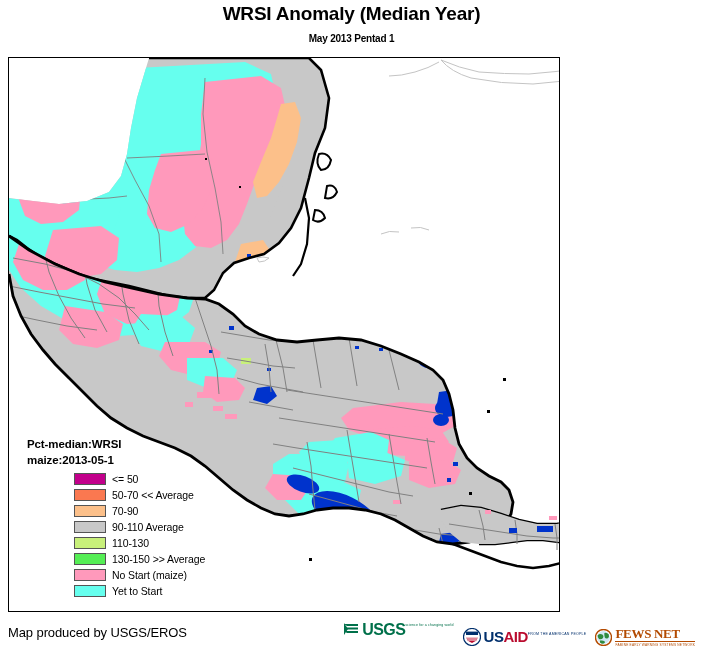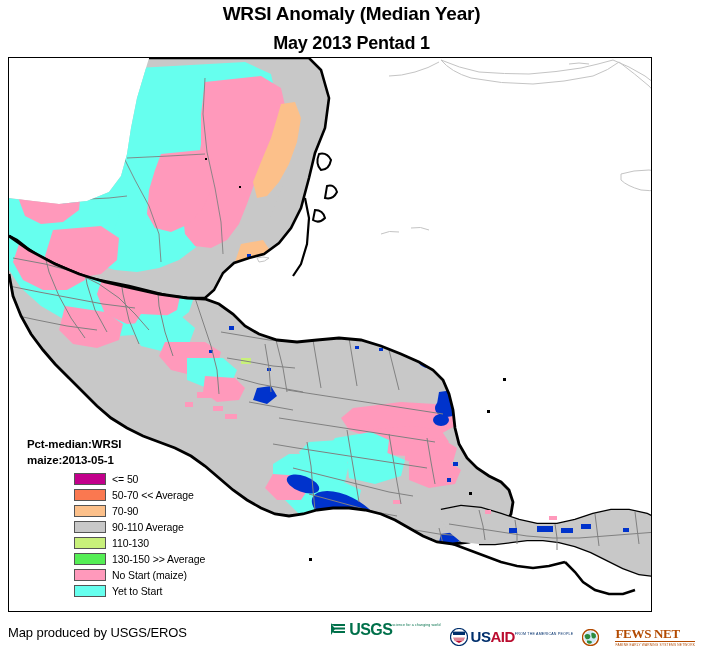--- a/index.html
+++ b/index.html
@@ -7,24 +7,24 @@
     width:703px;height:662px;background:#ffffff;
     font-family:"Liberation Sans",sans-serif;
     color:#000;overflow:hidden;position:relative;
   }
   .title{
     position:absolute;top:3px;left:0;width:703px;text-align:center;
     font-size:19px;font-weight:bold;letter-spacing:-0.2px;
   }
   .subtitle{
     position:absolute;top:33px;left:0;width:703px;text-align:center;
-    font-size:18px;font-weight:bold;letter-spacing:-0.2px;
+    font-size:10px;font-weight:bold;letter-spacing:-0.2px;
   }
   .map-frame{
-    position:absolute;left:8px;top:57px;width:644px;height:555px;
+    position:absolute;left:8px;top:57px;width:552px;height:555px;
     border:1px solid #000;background:#ffffff;box-sizing:border-box;
     overflow:hidden;
   }
   .map-svg{position:absolute;left:0;top:0;width:683px;height:553px;display:block;}
 
   .legend{position:absolute;left:18px;top:378px;width:210px;}
   .legend-head{font-size:11.5px;font-weight:bold;line-height:16px;letter-spacing:-0.1px;}
   .legend-rows{margin-top:5px;}
   .legend-row{height:16px;display:flex;align-items:flex-start;padding-left:47px;}
   .swatch{width:32px;height:12px;border:1px solid #555;box-sizing:border-box;flex:0 0 auto;}
@@ -44,21 +44,21 @@
   .usgs-tag{font-size:3.6px;color:#00704A;letter-spacing:0.1px;margin-top:1px;}
 
   .usaid-wrap{display:flex;align-items:center;}
   .usaid-seal{width:18px;height:18px;margin-right:3px;}
   .usaid-txt{display:flex;}
   .usaid-main{font-size:15px;font-weight:bold;line-height:14px;letter-spacing:-0.5px;}
   .usaid-main .us{color:#002F6C;}
   .usaid-main .aid{color:#BA0C2F;}
   .usaid-sub{font-size:3.6px;color:#002F6C;letter-spacing:0.2px;margin-top:1.5px;}
 
-  .fews-wrap{display:flex;align-items:center;gap:13px;}
+  .fews-wrap{display:flex;align-items:center;}
   .fews-globe{width:17px;height:17px;margin-right:3px;}
   .fews-txt{display:flex;flex-direction:column;}
   .fews-main{font-size:13px;font-weight:bold;color:#B34A00;line-height:12px;letter-spacing:-0.3px;font-family:"Liberation Serif",serif;}
   .fews-rule{height:1px;background:#B34A00;margin:1px 0;}
   .fews-sub{font-size:3.2px;color:#B34A00;letter-spacing:0.2px;}
 </style>
 </head>
 <body>
 
 <div class="title">WRSI Anomaly (Median Year)</div>

